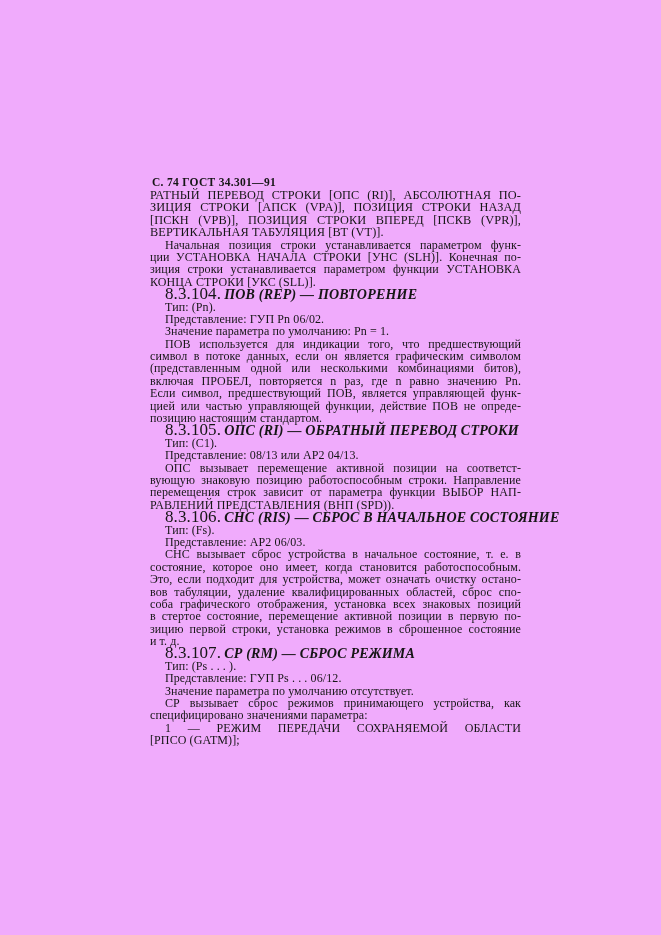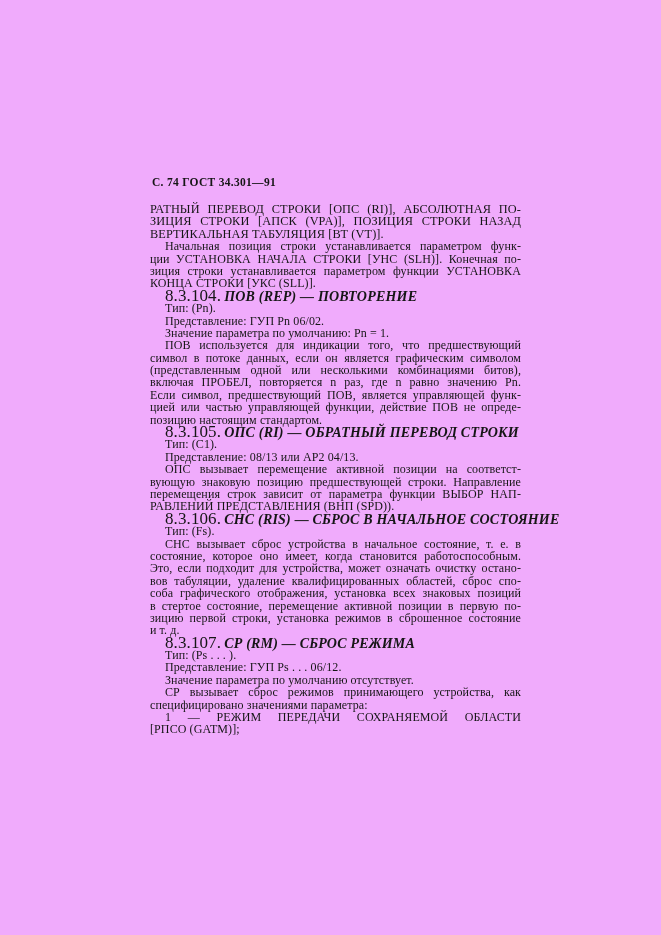--- a/index.html
+++ b/index.html
@@ -21,21 +21,21 @@
     left: 152px;
     top: 176px;
     font-size: 11.5px;
     font-weight: bold;
     letter-spacing: 0.3px;
     white-space: nowrap;
   }
   .column {
     position: absolute;
     left: 150px;
-    top: 203px;
+    top: 189px;
     width: 371px;
   }
   .line {
     height: 12.4px;
     line-height: 12.4px;
     font-size: 12px;
     letter-spacing: 0.1px;
     overflow: visible;
   }
   .line.caps {
@@ -65,45 +65,47 @@
   }
 </style>
 </head>
 <body>
 
 <div class="page">
   <div class="header">С. 74 ГОСТ 34.301—91</div>
   <div class="column" id="text-column">
       <div class="line caps just">РАТНЫЙ ПЕРЕВОД СТРОКИ [ОПС (RI)], АБСОЛЮТНАЯ ПО-</div>
       <div class="line caps just">ЗИЦИЯ СТРОКИ [АПСК (VPA)],  ПОЗИЦИЯ СТРОКИ НАЗАД</div>
+      <div class="line caps just">[ПСКН (VPB)], ПОЗИЦИЯ СТРОКИ  ВПЕРЕД  [ПСКВ (VPR)],</div>
       <div class="line caps">ВЕРТИКАЛЬНАЯ ТАБУЛЯЦИЯ [ВТ (VT)].</div>
       <div class="line body indent just">Начальная позиция строки устанавливается параметром функ-</div>
       <div class="line body just">ции УСТАНОВКА НАЧАЛА СТРОКИ [УНС (SLH)]. Конечная по-</div>
       <div class="line body just">зиция строки устанавливается параметром функции УСТАНОВКА</div>
       <div class="line body">КОНЦА СТРОКИ [УКС (SLL)].</div>
       <div class="line heading indent"><span class="hnum">8.3.104.</span> <span class="htitle">ПОВ (REP) — ПОВТОРЕНИЕ</span></div>
       <div class="line body indent">Тип: (Pn).</div>
       <div class="line body indent">Представление: ГУП Pn 06/02.</div>
       <div class="line body indent">Значение параметра по умолчанию: Pn = 1.</div>
       <div class="line body indent just">ПОВ используется для индикации  того,  что предшествующий</div>
       <div class="line body just">символ в потоке данных, если он является графическим  символом</div>
       <div class="line body just">(представленным одной или несколькими  комбинациями  битов),</div>
       <div class="line body just">включая ПРОБЕЛ,  повторяется n раз, где n равно  значению Pn.</div>
       <div class="line body just">Если символ, предшествующий ПОВ, является управляющей функ-</div>
       <div class="line body just">цией или частью управляющей функции, действие ПОВ не опреде-</div>
       <div class="line body">позицию настоящим стандартом.</div>
       <div class="line heading indent"><span class="hnum">8.3.105.</span> <span class="htitle">ОПС (RI) — ОБРАТНЫЙ ПЕРЕВОД СТРОКИ</span></div>
       <div class="line body indent">Тип: (C1).</div>
       <div class="line body indent">Представление: 08/13 или АР2 04/13.</div>
       <div class="line body indent just">ОПС вызывает перемещение активной  позиции  на  соответст-</div>
-      <div class="line body just">вующую знаковую позицию предшествующей строки. Направление</div>
+      <div class="line body just">вующую знаковую позицию работоспособным строки. Направление</div>
       <div class="line body just">перемещения строк зависит от параметра функции  ВЫБОР НАП-</div>
       <div class="line body">РАВЛЕНИЙ ПРЕДСТАВЛЕНИЯ (ВНП (SPD)).</div>
       <div class="line heading indent"><span class="hnum">8.3.106.</span> <span class="htitle">СНС (RIS) — СБРОС В НАЧАЛЬНОЕ СОСТОЯНИЕ</span></div>
       <div class="line body indent">Тип: (Fs).</div>
+      <div class="line body indent">Представление: АР2 06/03.</div>
       <div class="line body indent just">СНС вызывает сброс устройства в начальное состояние, т. е.  в</div>
       <div class="line body just">состояние, которое оно имеет, когда становится  работоспособным.</div>
       <div class="line body just">Это, если подходит для устройства, может означать очистку остано-</div>
       <div class="line body just">вов табуляции, удаление квалифицированных областей, сброс спо-</div>
       <div class="line body just">соба графического отображения, установка всех знаковых позиций</div>
       <div class="line body just">в стертое состояние, перемещение активной позиции в первую  по-</div>
       <div class="line body just">зицию первой строки, установка режимов в сброшенное состояние</div>
       <div class="line body">и т. д.</div>
       <div class="line heading indent"><span class="hnum">8.3.107.</span> <span class="htitle">СР (RM) — СБРОС РЕЖИМА</span></div>
       <div class="line body indent">Тип: (Ps . . . ).</div>

